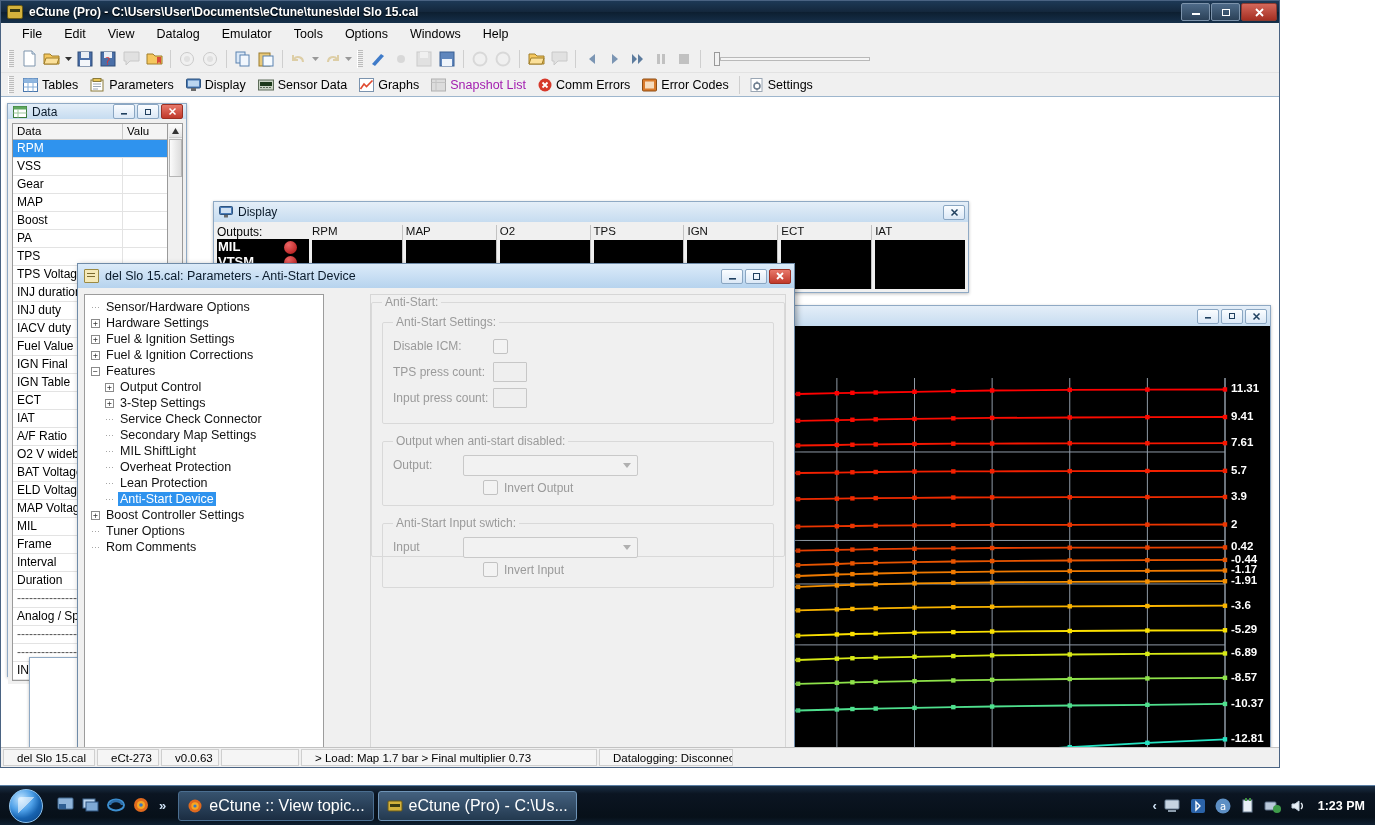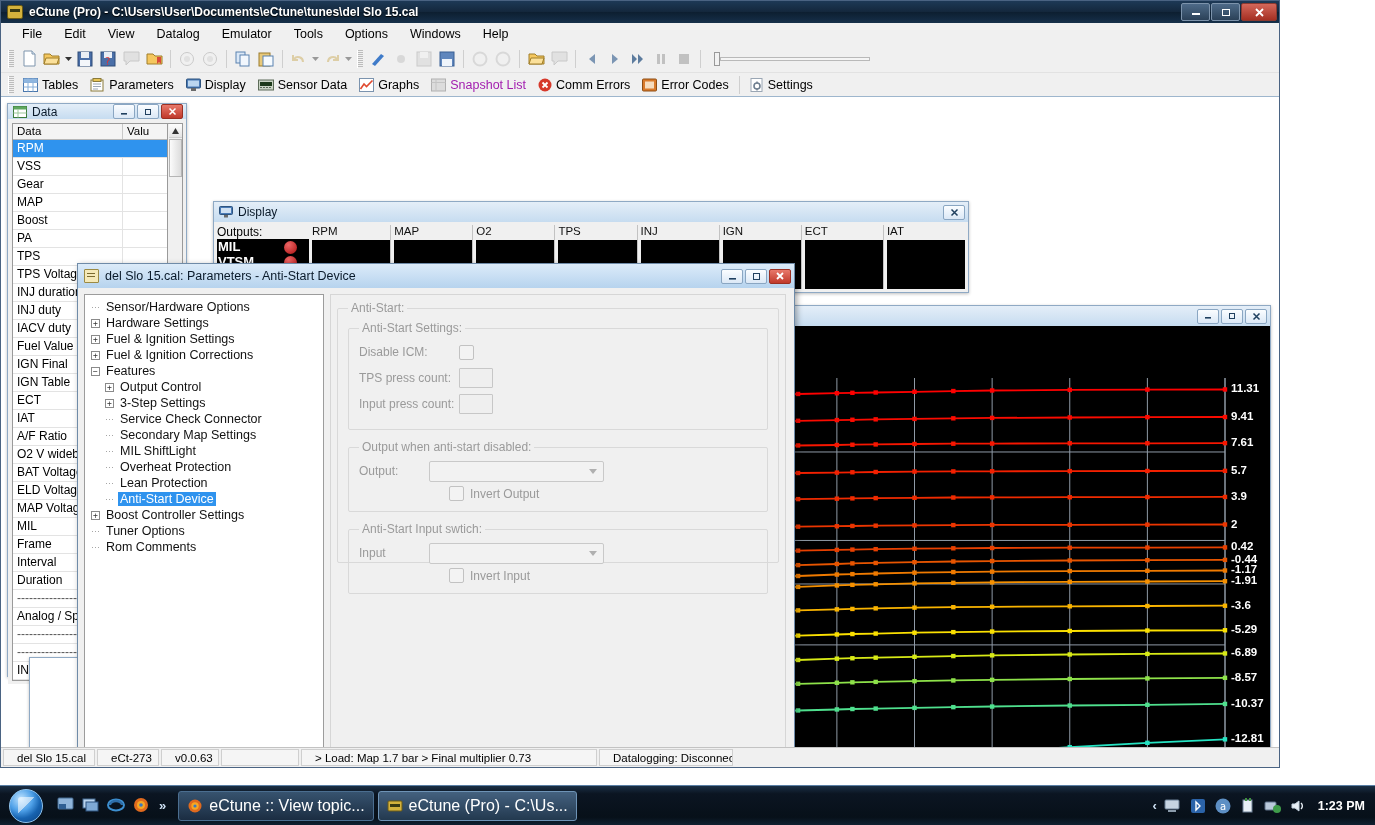--- a/index.html
+++ b/index.html
@@ -132,21 +132,21 @@
   .pd-body{ flex:1; display:flex; padding:6px 8px 8px 6px; gap:6px; }
   .pd-tree{ width:240px; background:#fff; border:1px solid #9c9c9c; padding:4px 2px; overflow:hidden;}
   .tn{ display:flex; align-items:center; height:16px; font-size:12.5px; color:#111; white-space:nowrap;}
   .tn .pm{ width:9px; height:9px; border:1px solid #8a8a8a; background:#fff; margin-right:4px;
            display:flex; align-items:center; justify-content:center; font-size:8px; line-height:7px;
            font-family:"DejaVu Sans Mono",monospace; color:#333; flex:none;}
   .tn .dash{ width:9px; margin-right:4px; color:#999; font-size:9px; text-align:center; flex:none;}
   .tn .lbl{ padding:0 2px; }
   .tn.sel .lbl{ background:#2f93ee; color:#fff; }
 
-  .pd-panel{ flex:1; background:#f0f0f0; border:1px solid #d6d6d6; position:relative; padding:6px; }
+  .pd-panel{ flex:1; background:#f0f0f0; border:1px solid #d6d6d6; position:relative; padding:0;margin-left:40px; }
   fieldset.gb{ border:1px solid #d9d9d9; border-radius:2px; margin:0 0 10px 0; padding:6px 10px 10px 10px;}
   fieldset.gb > legend{ font-size:12px; color:#9a9a9a; padding:0 3px;}
   .row{ display:flex; align-items:center; height:22px; margin-bottom:4px;}
   .row .lab{ width:100px; font-size:12px; color:#9a9a9a;}
   .row .lab.w60{ width:70px; }
   .chk{ width:15px; height:15px; border:1px solid #c2c2c2; background:#f3f3f3; border-radius:2px;}
   .txtbox{ width:34px; height:20px; border:1px solid #c7c7c7; background:#efefef; border-radius:1px;}
   .combo{ width:175px; height:21px; border:1px solid #c9c9c9; background:#f2f2f2; border-radius:2px;
           display:flex; align-items:center; justify-content:flex-end; padding-right:6px;}
   .combo .caret{ width:0;height:0;border-left:4px solid transparent;border-right:4px solid transparent;
@@ -672,24 +672,20 @@
             <div class="disp-col">
               <div class="dc-label">MAP</div>
               <div class="dc-val"></div>
             </div>
             <div class="disp-col">
               <div class="dc-label">O2</div>
               <div class="dc-val"></div>
             </div>
             <div class="disp-col">
               <div class="dc-label">TPS</div>
-              <div class="dc-val"></div>
-            </div>
-            <div class="disp-col">
-              <div class="dc-label">INJ</div>
               <div class="dc-val"></div>
             </div>
             <div class="disp-col">
               <div class="dc-label">IGN</div>
               <div class="dc-val"></div>
             </div>
             <div class="disp-col">
               <div class="dc-label">ECT</div>
               <div class="dc-val"></div>
             </div>

